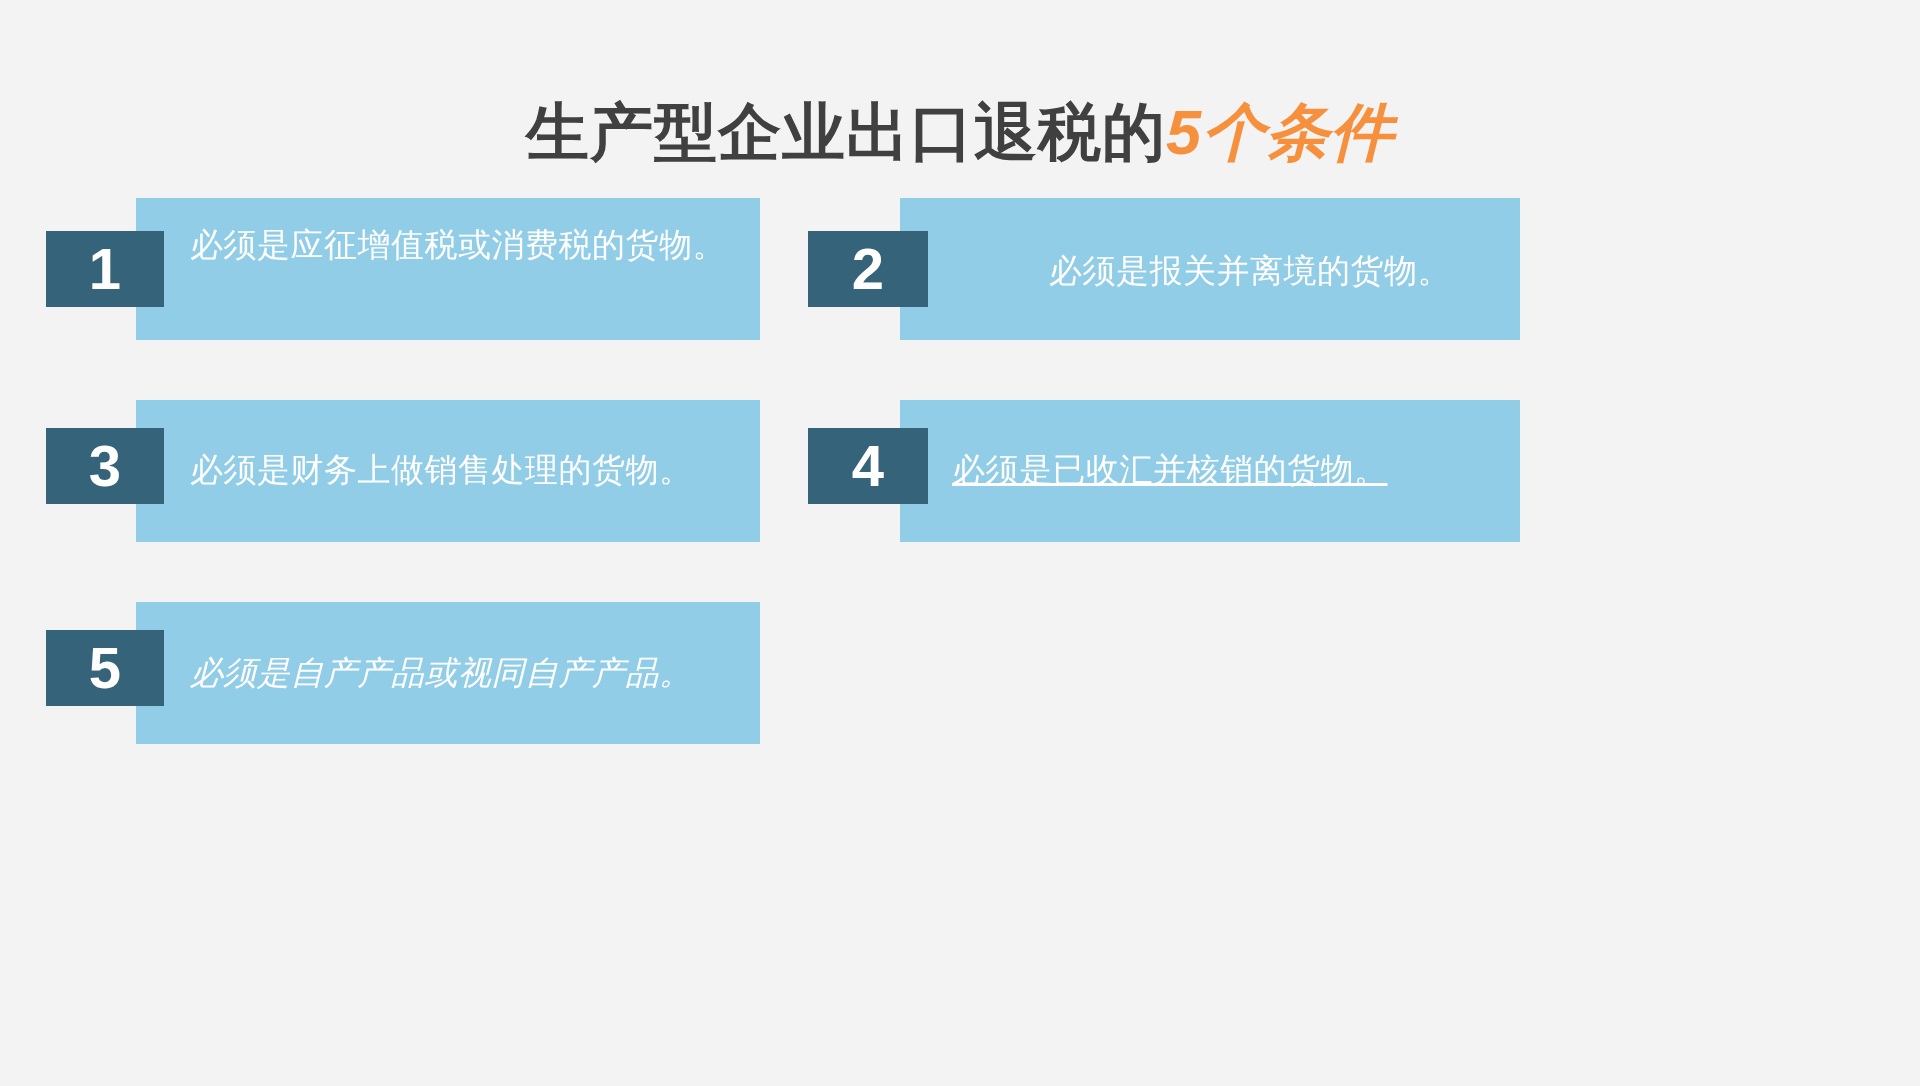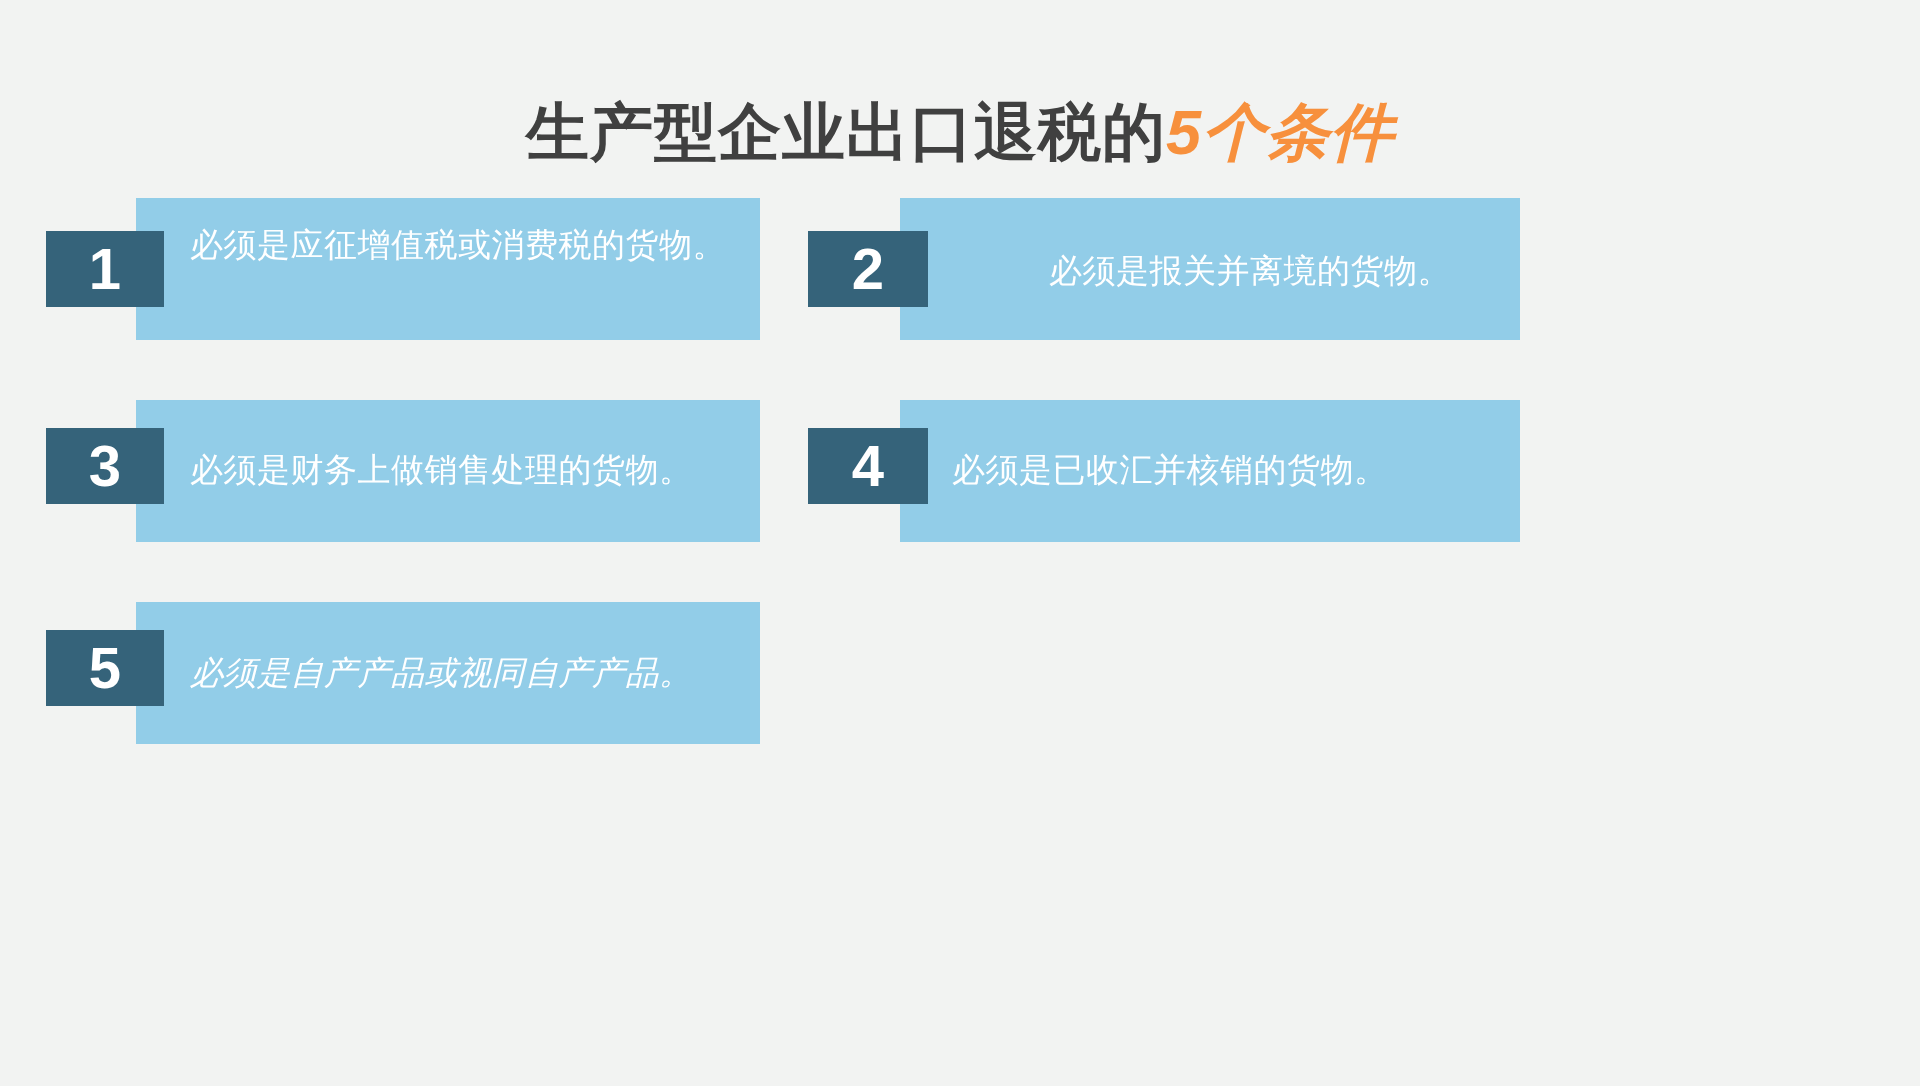--- a/index.html
+++ b/index.html
@@ -89,21 +89,21 @@
   #card-2 .card-badge { left: 808px;  top: 231px; width: 120px; height: 76px; }
   #card-2 .card-text  { left: 972px;  top: 250px; width: 556px; text-align: center; }
 
   
   #card-3 .card-panel { left: 136px;  top: 400px; width: 624px; height: 142px; }
   #card-3 .card-badge { left: 46px;   top: 428px; width: 118px; height: 76px; }
   #card-3 .card-text  { left: 190px;  top: 449px; width: 566px; }
 
   #card-4 .card-panel { left: 900px;  top: 400px; width: 620px; height: 142px; }
   #card-4 .card-badge { left: 808px;  top: 428px; width: 120px; height: 76px; }
-  #card-4 .card-text  { left: 952px;  top: 449px; width: 556px; }
+  #card-4 .card-text  { left: 952px;  top: 449px; width: 556px; text-decoration: underline; }
 
   
   #card-5 .card-panel { left: 136px;  top: 602px; width: 624px; height: 142px; }
   #card-5 .card-badge { left: 46px;   top: 630px; width: 118px; height: 76px; }
   #card-5 .card-text  { left: 190px;  top: 652px; width: 566px; font-style: italic; }
 </style>
 </head>
 <body>
 
 <div id="title-bar">

